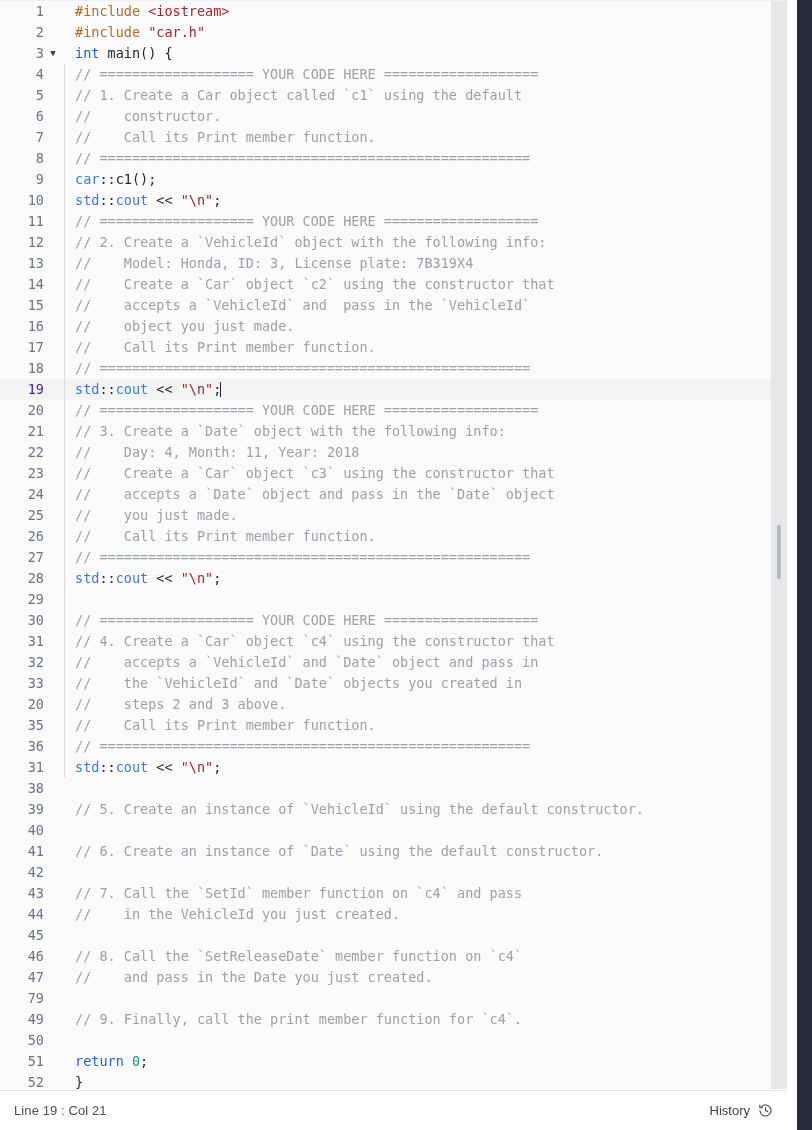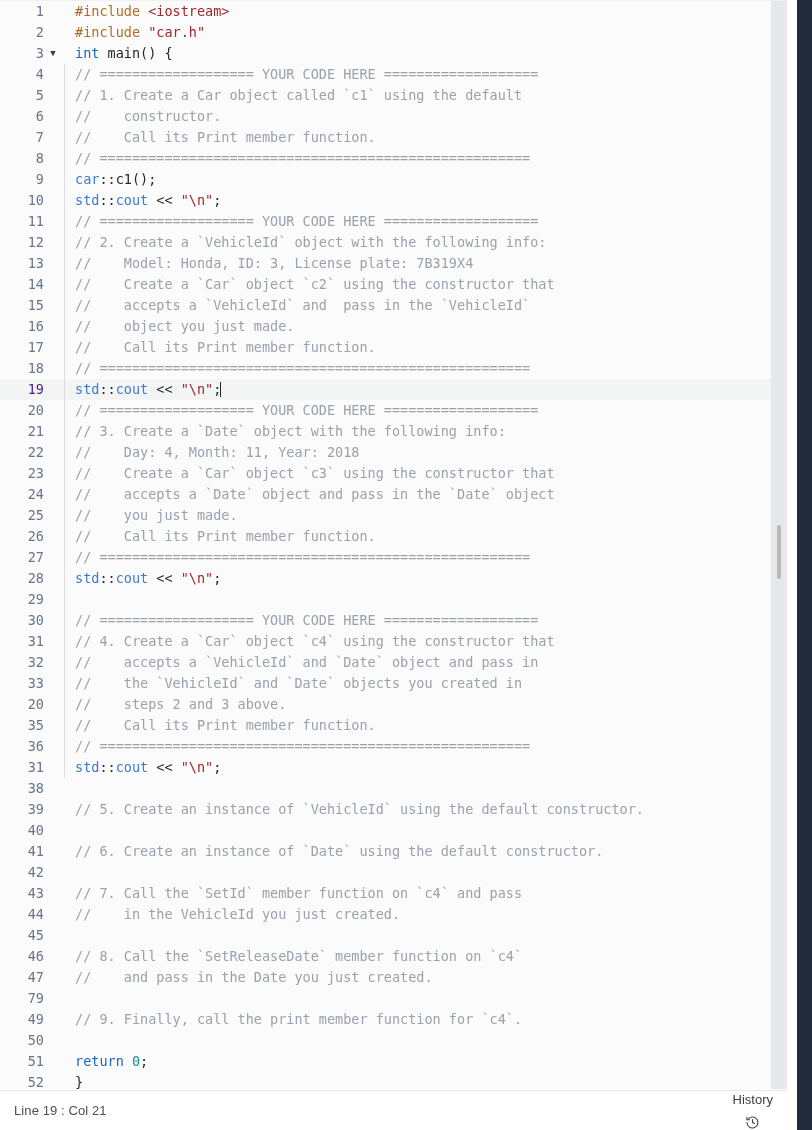--- a/index.html
+++ b/index.html
@@ -187,21 +187,20 @@
     font-size: 13px;
     color: #4c4f54;
     text-align: right;
   }
   #status-left { letter-spacing: 0.1px; }
   #status-right {
     display: flex;
     align-items: center;
     gap: 8px;
     color: #3a3f47;
-    flex-direction: column;
   }
   #history-label { font-size: 13px; }
   #history-icon { display: block; }
 </style>
 </head>
 <body>
 
 <div id="editor-app">
 
   <div id="code-surface">

